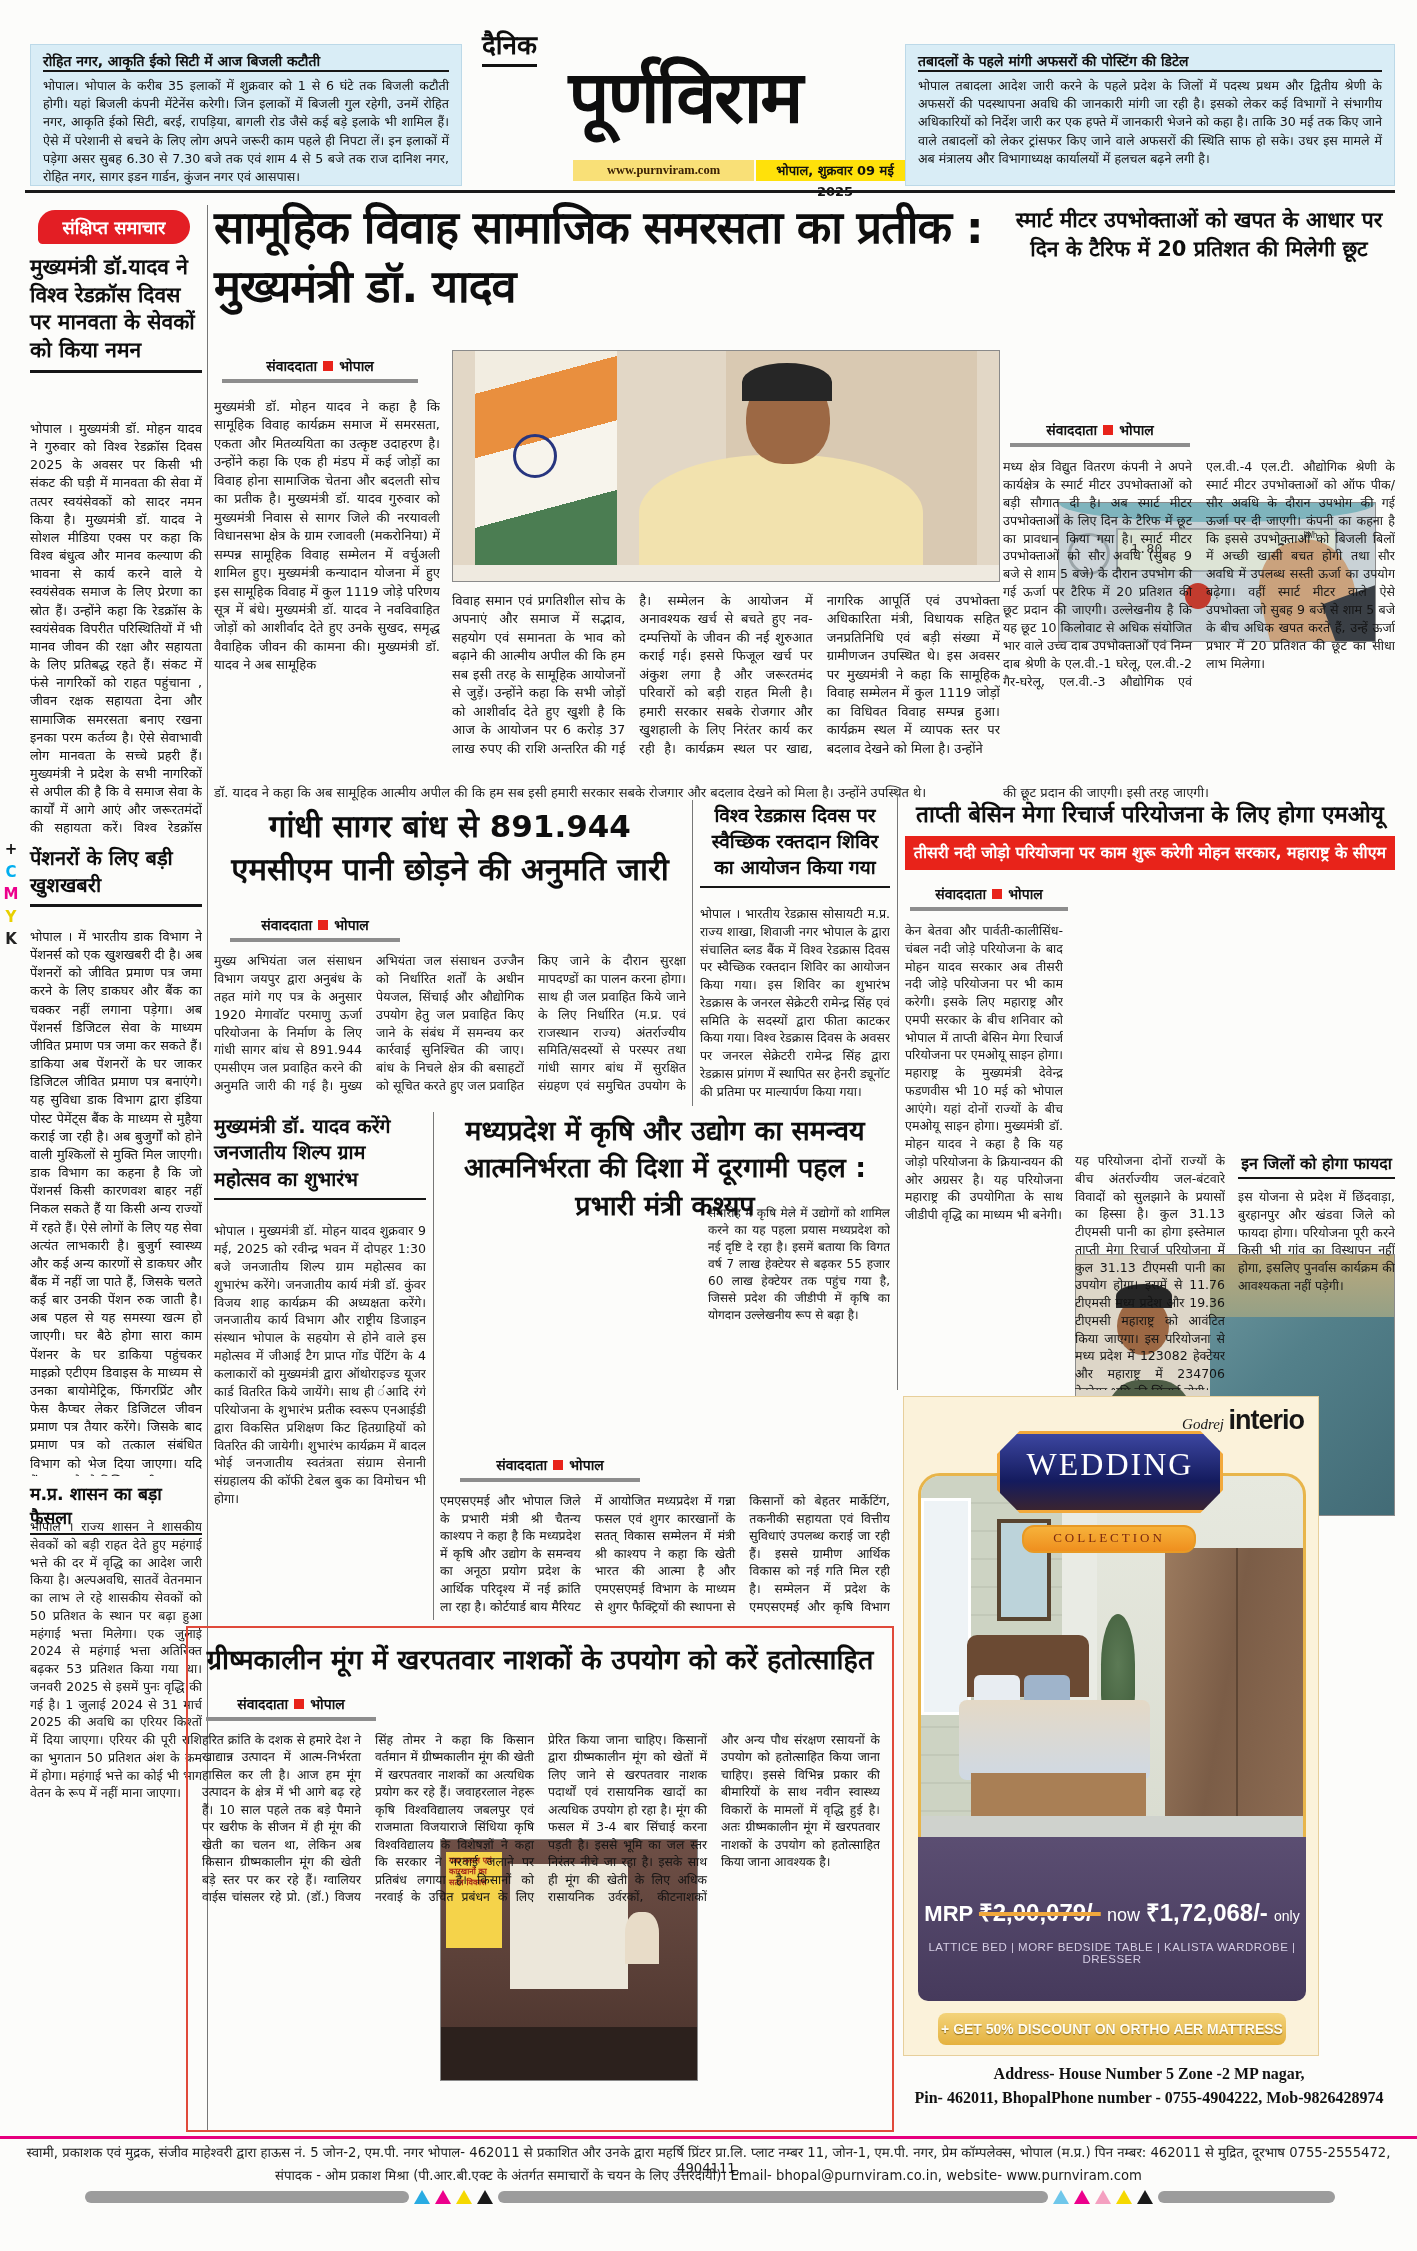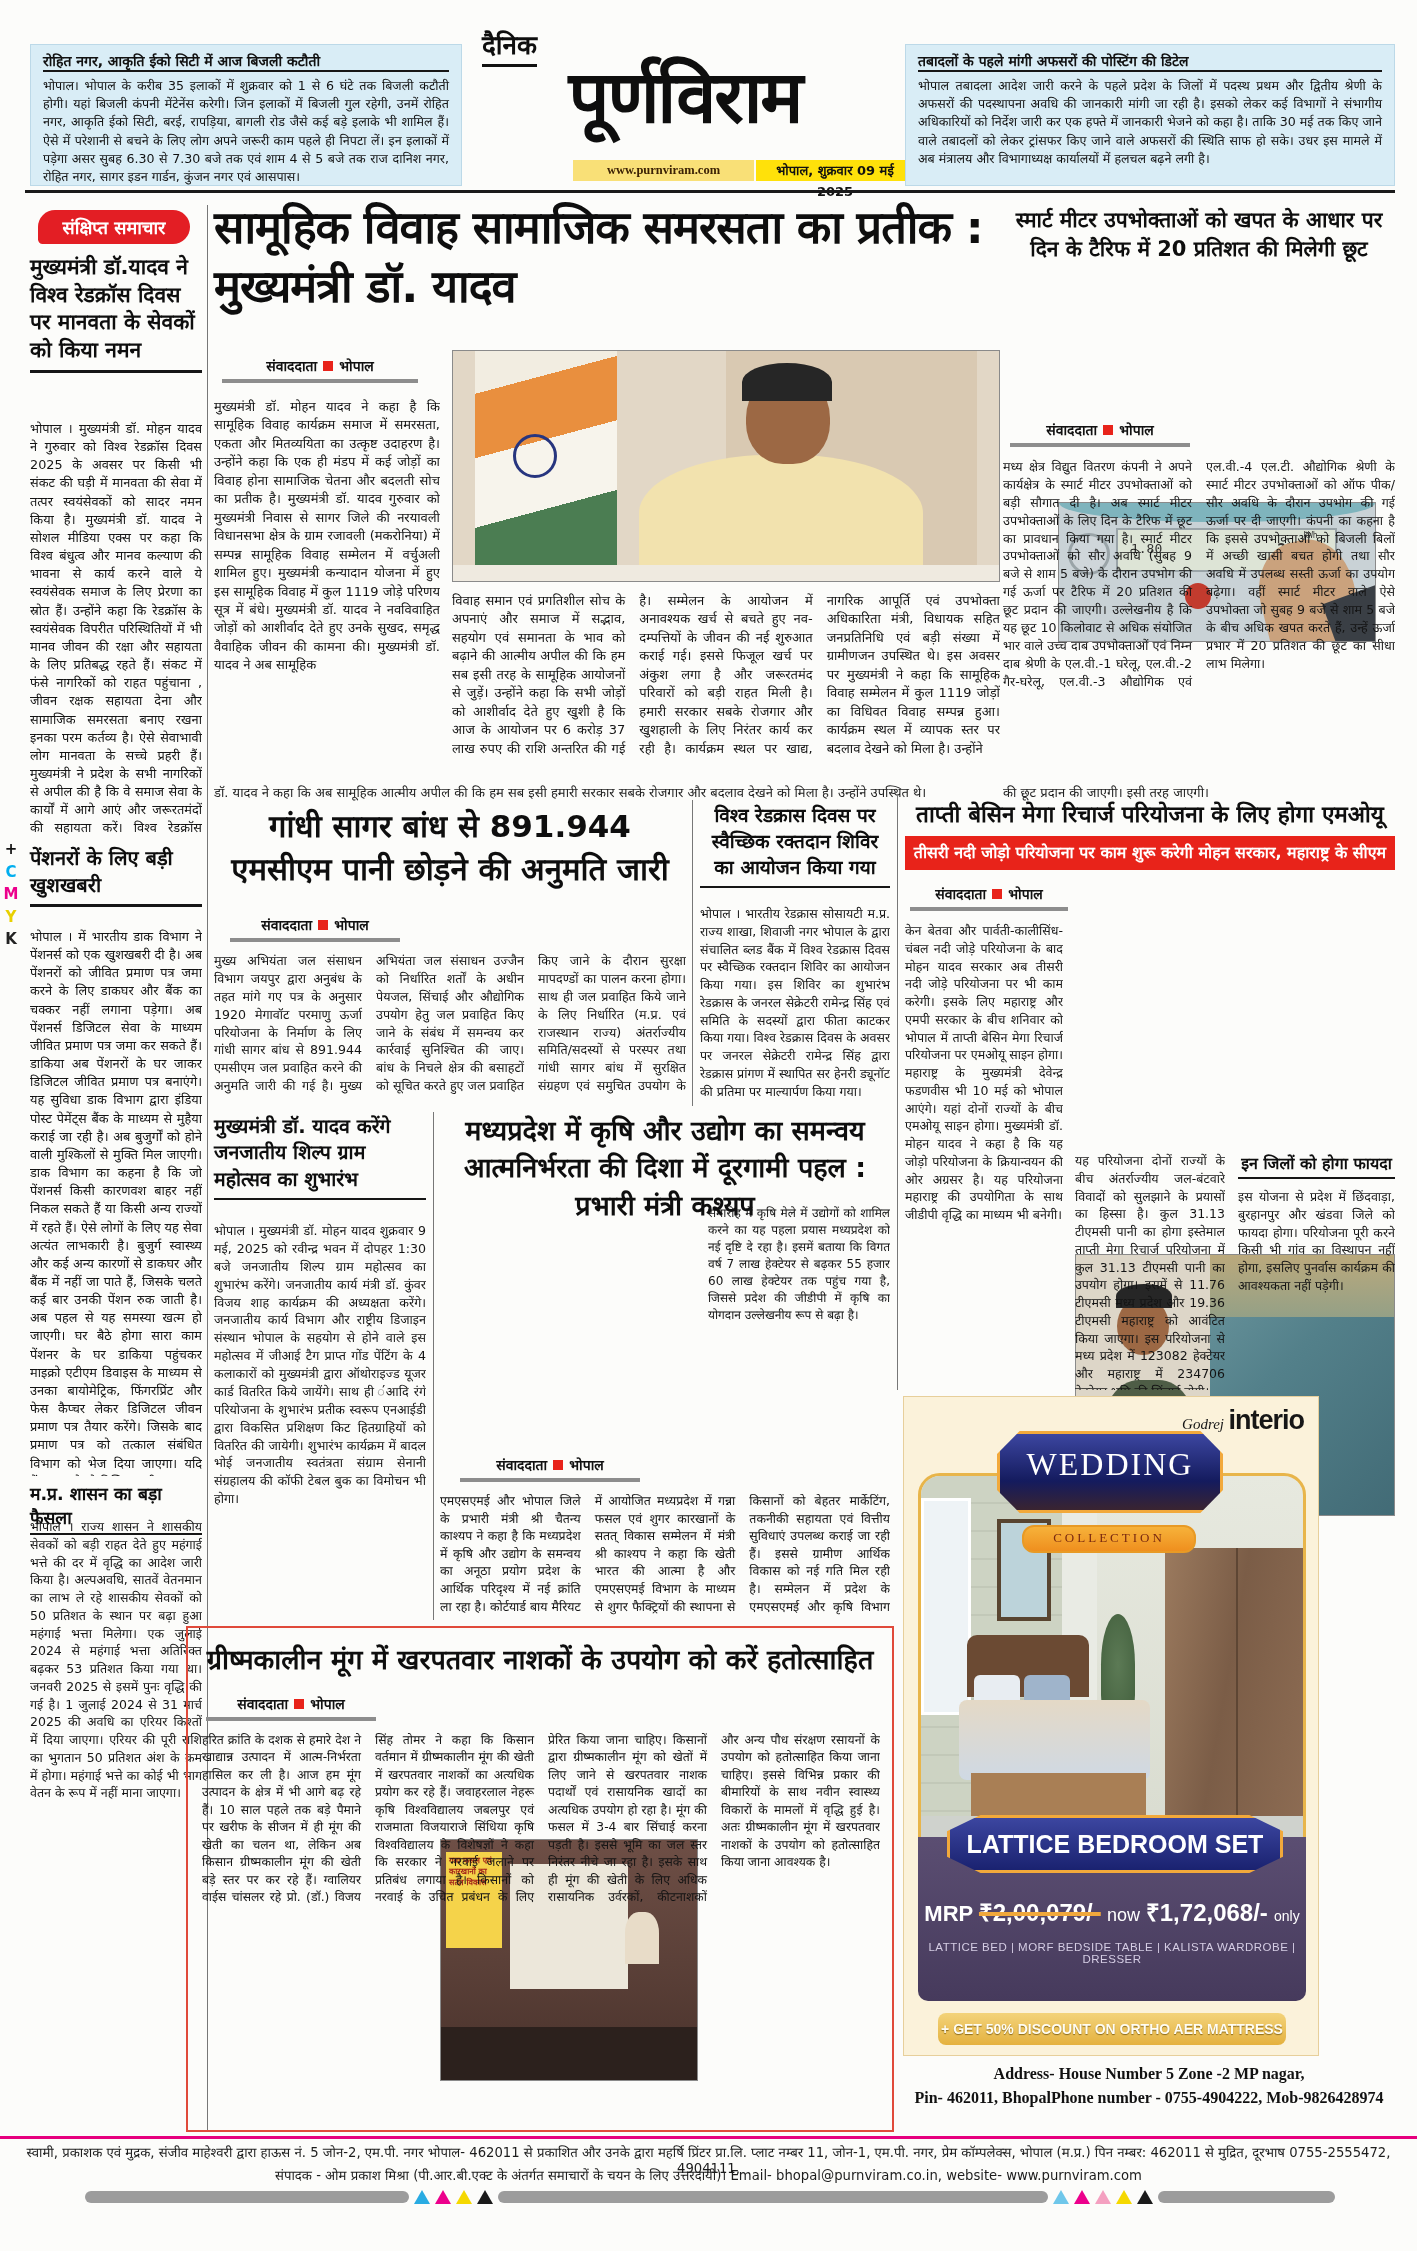--- a/index.html
+++ b/index.html
@@ -228,21 +228,20 @@
     <div class="abs purplepanel" style="left:14px;top:440px;width:388px;height:164px;">
       <div class="abs" style="left:0;top:58px;width:100%;font-size:22px;font-weight:bold;white-space:nowrap;">
         <span>MRP</span>
         <span class="strike" style="font-size:24px;">₹2,00,079/-</span>
         <span style="font-weight:normal;font-size:18px;">now</span>
         <span style="font-size:24px;">₹1,72,068/-</span>
         <span style="font-weight:normal;font-size:14px;">only</span>
       </div>
       <div class="abs" style="left:0;top:104px;width:100%;font-size:11.5px;color:#d5cde4;letter-spacing:0.5px;">LATTICE BED | MORF BEDSIDE TABLE | KALISTA WARDROBE | DRESSER</div>
     </div>
-    <div class="abs latticebanner octagon" style="left:43px;top:418px;width:330px;height:52px;font-size:25px;line-height:52px;">LATTICE BEDROOM SET</div>
     <div class="abs goldbar" style="left:34px;top:616px;width:348px;height:32px;font-size:14px;line-height:32px;">+ GET 50% DISCOUNT ON ORTHO AER MATTRESS</div>
   </div>
 
   <div class="abs addr" style="left:903px;top:2062px;width:492px;">
     <div>Address- House Number 5 Zone -2 MP nagar,</div>
     <div>Pin- 462011, BhopalPhone number - 0755-4904222, Mob-9826428974</div>
   </div>
 
   <div class="abs" style="left:0;top:2136px;width:1417px;border-top:3px solid #e6007e;"></div>
   <div class="abs footline" style="left:0;top:2143px;">स्वामी, प्रकाशक एवं मुद्रक, संजीव माहेश्वरी द्वारा हाऊस नं. 5 जोन-2, एम.पी. नगर भोपाल- 462011 से प्रकाशित और उनके द्वारा महर्षि प्रिंटर प्रा.लि. प्लाट नम्बर 11, जोन-1, एम.पी. नगर, प्रेम कॉम्पलेक्स, भोपाल (म.प्र.) पिन नम्बर: 462011 से मुद्रित, दूरभाष 0755-2555472, 4904111,</div>

